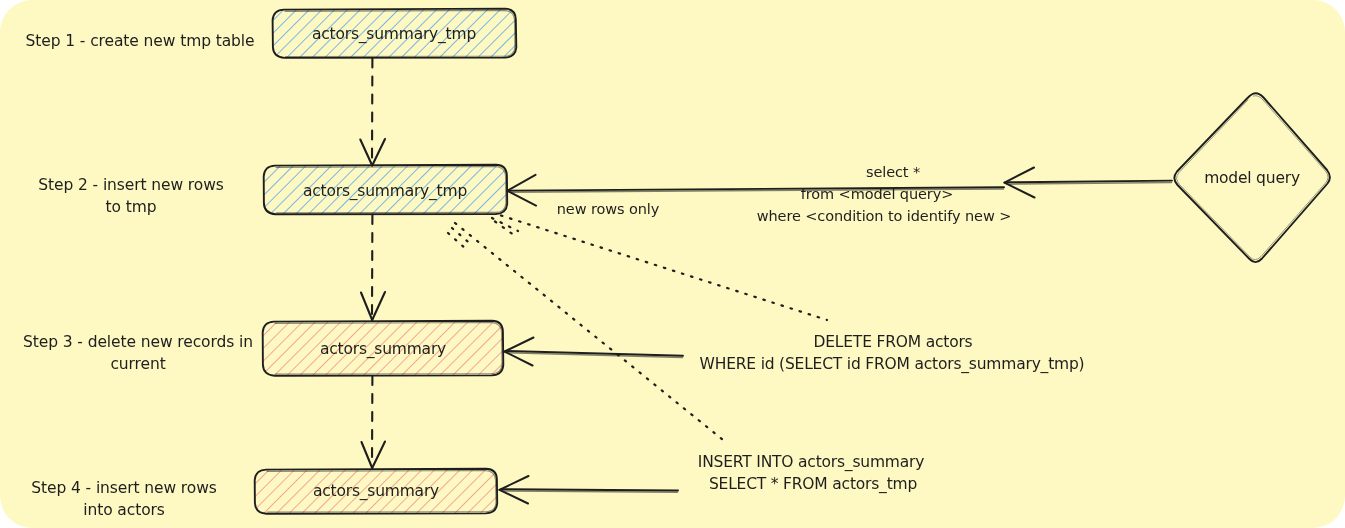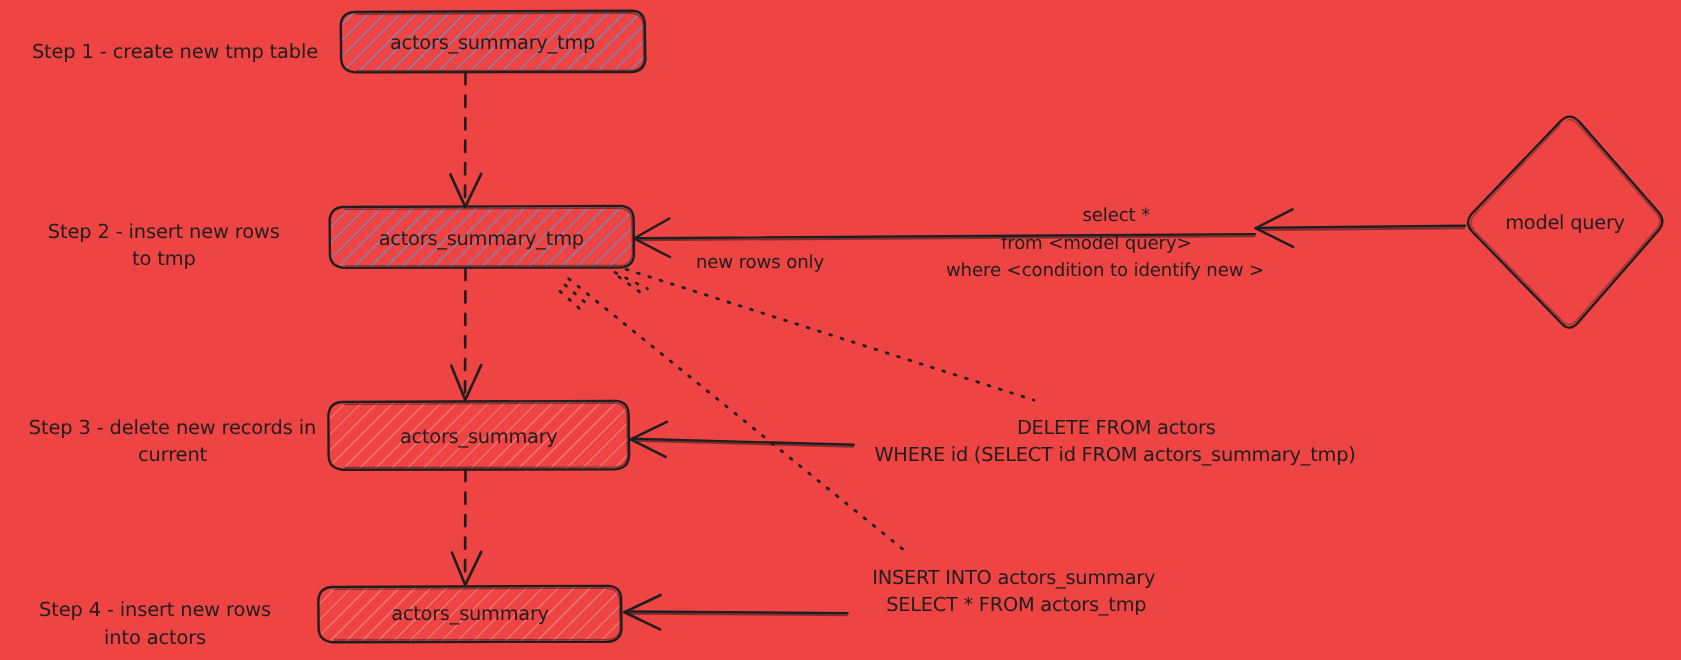--- a/index.html
+++ b/index.html
@@ -8,22 +8,23 @@
     padding: 0;
     background: #ffffff;
   }
   body {
     font-family: "DejaVu Sans", sans-serif;
   }
   #canvas {
     position: relative;
     width: 1345px;
     height: 528px;
-    background: #ef4444;
+    background: #fef9c3;
     overflow: hidden;
+    border-radius: 32px;
   }
   #canvas svg.layer {
     position: absolute;
     left: 0;
     top: 0;
     width: 1345px;
     height: 528px;
     pointer-events: none;
   }
   .hand {

